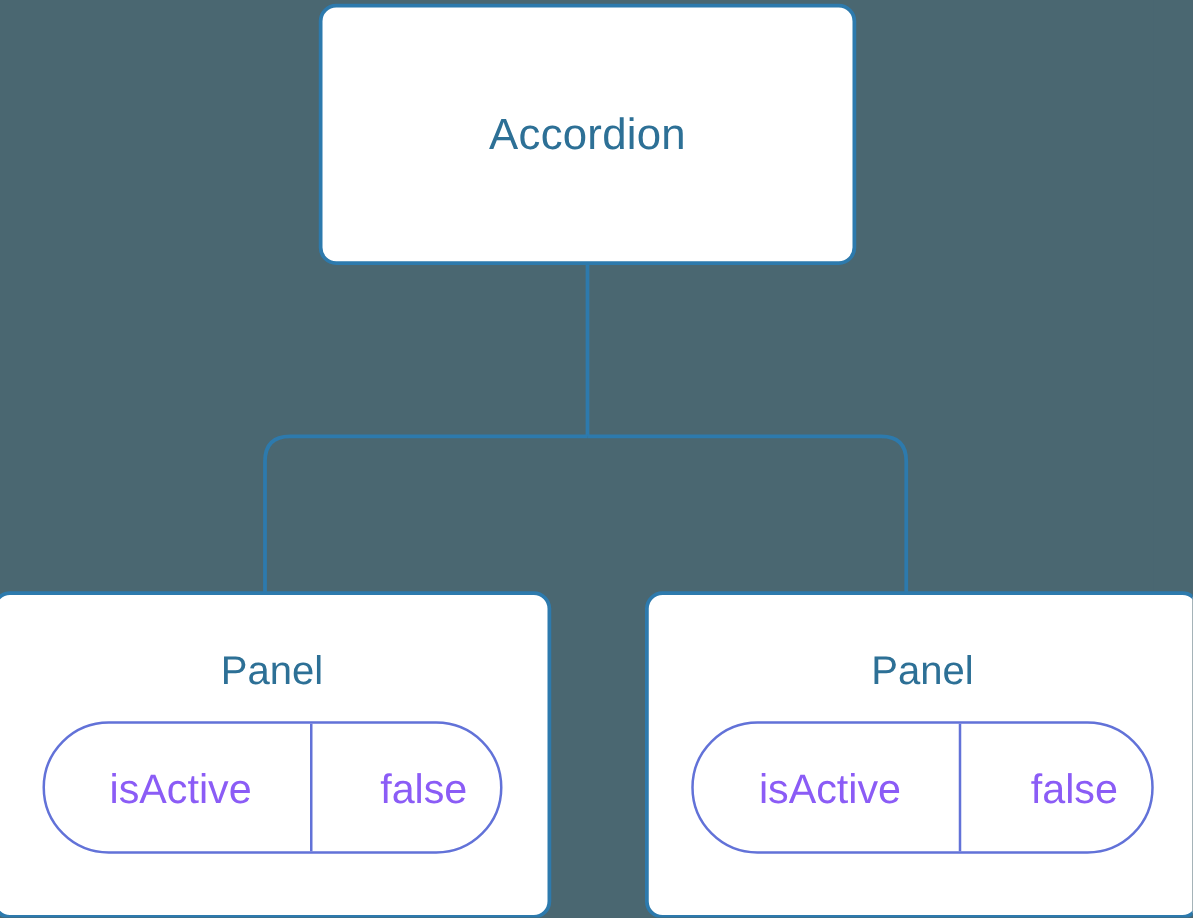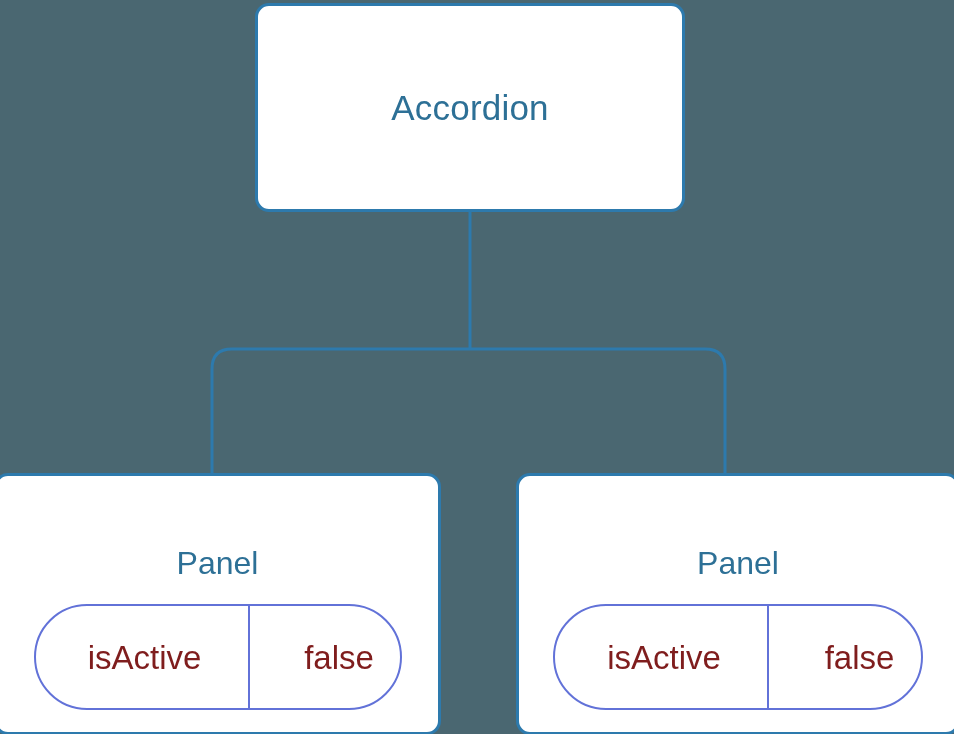--- a/index.html
+++ b/index.html
@@ -75,21 +75,20 @@
     left: 516px;
     width: 444px;
   }
   .panel-title {
     color: #2d7096;
     font-size: 32px;
     font-weight: 400;
     line-height: 1;
     text-align: center;
     user-select: none;
-    margin-top: 27px;
   }
 
   
   .state-pill {
     margin-top: 25px;
     height: 106px;
     border: 2.5px solid #6272d8;
     border-radius: 53px;
     box-sizing: border-box;
     display: flex;
@@ -97,21 +96,21 @@
     background: transparent;
   }
   #panel-node-0 .state-pill { width: 368px; }
   #panel-node-1 .state-pill { width: 370px; }
 
   .pill-key,
   .pill-value {
     display: flex;
     align-items: center;
     justify-content: center;
-    color: #7f1d1d;
+    color: #8b5cf6;
     font-size: 33px;
     font-weight: 400;
     line-height: 1;
     user-select: none;
     box-sizing: border-box;
   }
   .pill-key {
     flex: 0 0 214px;
     border-right: 2.5px solid #6272d8;
     padding-left: 6px;

